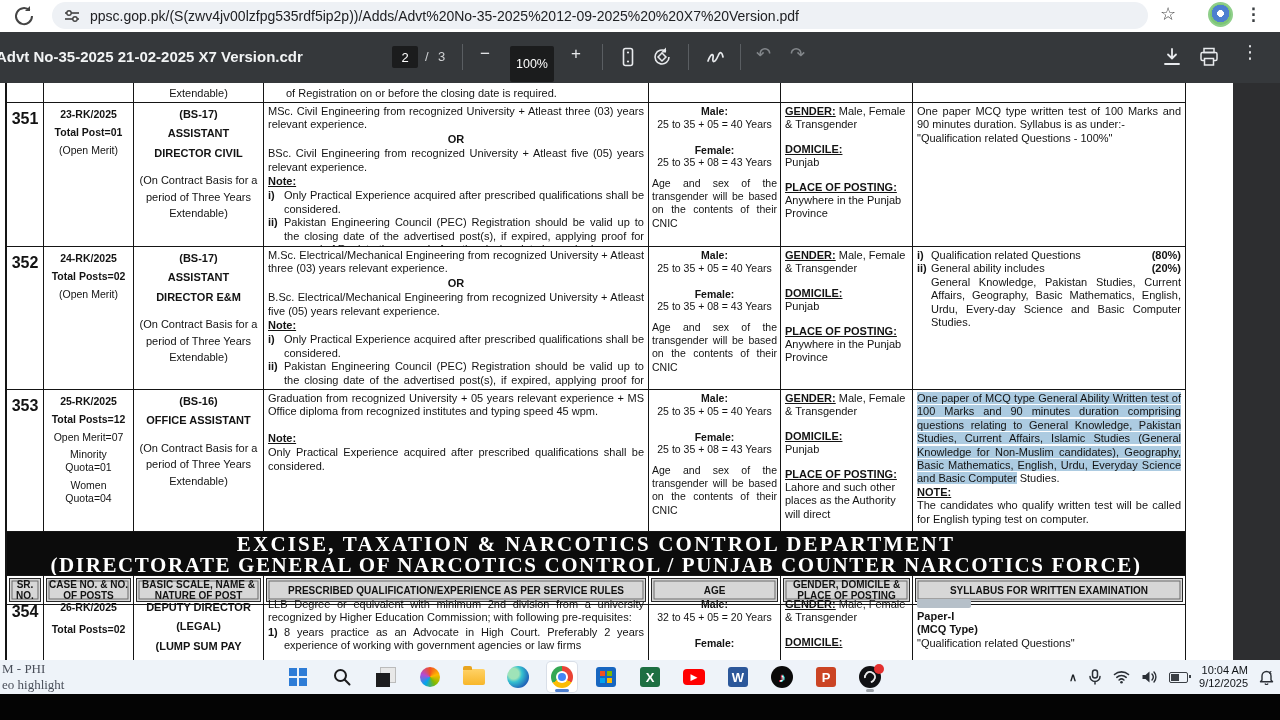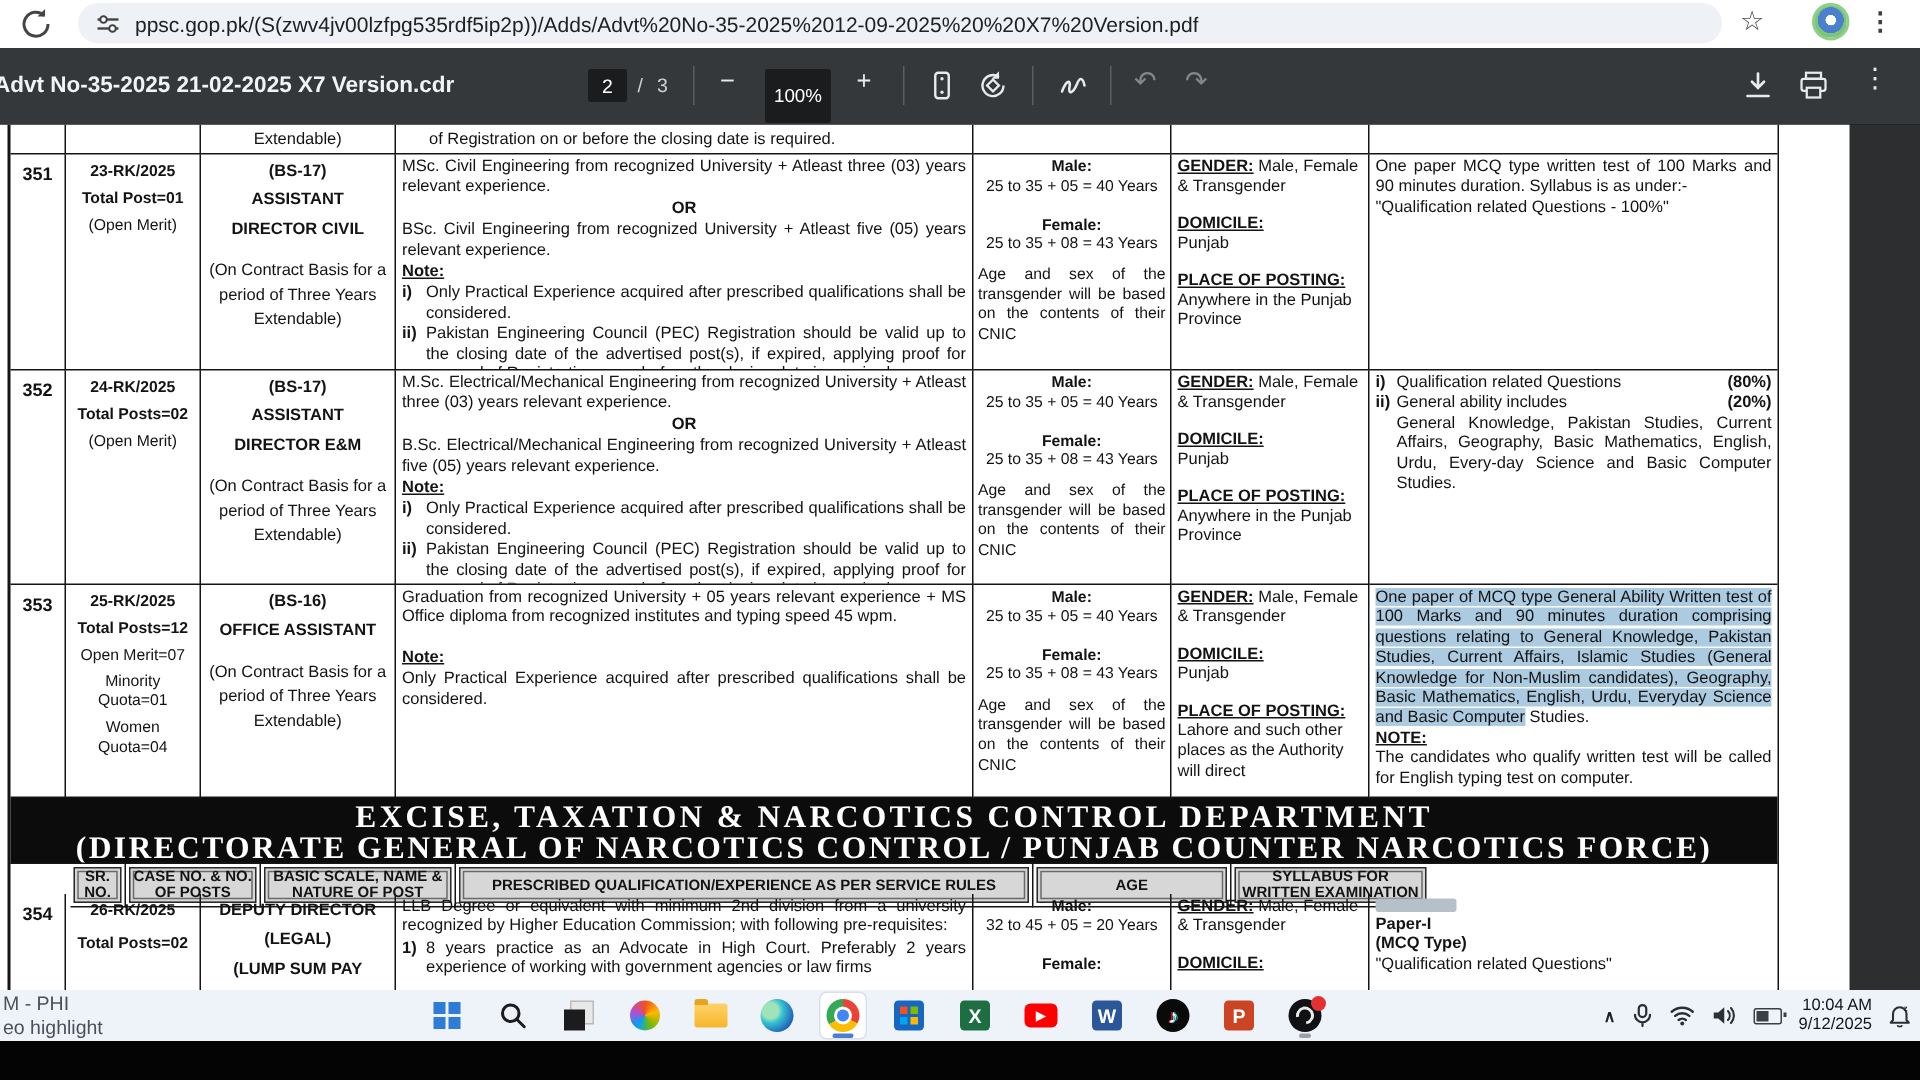--- a/index.html
+++ b/index.html
@@ -40,21 +40,21 @@
   
   .doc-table{position:absolute;left:5px;top:0;width:1178px;border-left:2px solid #151515;border-right:1px solid #151515;font-size:11px;color:#131313;line-height:1.22;}
   .trow{display:grid;grid-template-columns:37px 90px 130px 385px 132px 132px 272px;}
   .c{border-right:1px solid #151515;border-bottom:1px solid #151515;padding:2px 4px;overflow:hidden;box-sizing:border-box;}
   .c:last-child{border-right:none;}
   .b{font-weight:700;}
   .u{text-decoration:underline;}
   .ctr{text-align:center;}
   .just{text-align:justify;margin:0;}
   .nw{white-space:nowrap;}
-  .sr-cell{font-weight:700;font-size:12px;text-align:center;padding-top:6px;}
+  .sr-cell{font-weight:700;font-size:16px;text-align:center;padding-top:6px;}
   .case-cell{text-align:center;font-size:10.5px;padding-top:5px;}
   .case-cell div{margin-bottom:5px;}
   .scale-cell{text-align:center;padding-top:5px;}
   .scale-cell .ln{font-weight:700;margin-bottom:6px;}
   .contract{margin-top:12px;font-weight:400;line-height:1.5;}
   .qual-cell p{margin:0 0 1px 0;}
   .or-line{text-align:center;font-weight:700;margin:0;}
   .nitem{display:flex;}
   .nitem .lb{font-weight:700;flex:0 0 16px;}
   .nitem .tx{flex:1;text-align:justify;}
@@ -73,21 +73,21 @@
   .banner{height:43px;background:#0c0c0c;color:#ffffff;text-align:center;font-family:"Liberation Serif",serif;font-weight:700;border-bottom:1px solid #151515;overflow:hidden;}
   .banner .l1{font-size:21px;letter-spacing:2.2px;line-height:22px;margin-top:1px;}
   .banner .l2{font-size:21px;letter-spacing:1.6px;line-height:20px;}
   .hrow .hc{padding:2px;border-right:1px solid #151515;border-bottom:1px solid #151515;box-sizing:border-box;}
   .hrow .hc:last-child{border-right:none;}
   .hbox{border:1.5px solid #2a2a2a;background:#d7d7d7;height:100%;box-sizing:border-box;display:flex;align-items:center;justify-content:center;text-align:center;font-weight:700;font-size:10px;line-height:1.12;padding:0 2px;box-shadow:inset 0 0 0 1.5px #d7d7d7, inset 0 0 0 2.5px #6a6a6a;}
   .sel-bar{width:54px;height:9px;background:#b6c0c9;border-radius:2px;margin:1px 0 2px 0;}
 
   
   .taskbar{position:absolute;top:660px;left:0;width:1280px;height:34px;background:#eef3f9;}
-  .overlay-text{position:absolute;left:2px;top:1px;color:#4a4f5a;font-size:13px;line-height:16px;}
+  .overlay-text{position:absolute;left:2px;top:1px;color:#4a4f5a;font-size:13px;line-height:16px;font-family:Liberation Serif, serif;}
   .tb-center{position:absolute;left:283px;top:2px;display:flex;gap:14px;align-items:center;}
   .task-icon{width:30px;height:30px;display:flex;align-items:center;justify-content:center;position:relative;border-radius:4px;}
   .task-icon.active{background:#ffffff;box-shadow:0 0 0 1px #d9dfe8;}
   .run-bar{position:absolute;bottom:0px;left:50%;transform:translateX(-50%);height:3px;border-radius:2px;}
   .run-blue{width:14px;background:#4d7fd0;}
   .run-gray{width:8px;background:#9aa0a6;}
   .win-grid{width:18px;height:18px;display:grid;grid-template-columns:8px 8px;grid-template-rows:8px 8px;gap:2px;}
   .win-grid span{background:#2e7cd6;}
   .tv-back{width:14px;height:14px;background:#e8e8e8;border:1px solid #bbb;position:absolute;top:5px;right:5px;}
   .tv-front{width:14px;height:14px;background:#1c1c1e;position:absolute;bottom:5px;left:5px;}
@@ -352,35 +352,38 @@
             <p><span class="b u">NOTE:</span></p>
             <p>The candidates who qualify written test will be called for English typing test on computer.</p>
           </div>
         </div>
 
         <div class="banner">
           <div class="l1">EXCISE, TAXATION &amp; NARCOTICS CONTROL DEPARTMENT</div>
           <div class="l2">(DIRECTORATE GENERAL OF NARCOTICS CONTROL / PUNJAB COUNTER NARCOTICS FORCE)</div>
         </div>
 
-        <div class="trow hrow" style="height:20px;margin-left:40px;">
+        <div class="trow hrow" style="height:20px;">
           <div class="hc">
               <div class="hbox">SR. NO.</div>
             </div>
           <div class="hc">
               <div class="hbox">CASE NO. &amp; NO. OF POSTS</div>
             </div>
           <div class="hc">
               <div class="hbox">BASIC SCALE, NAME &amp; NATURE OF POST</div>
             </div>
           <div class="hc">
               <div class="hbox">PRESCRIBED QUALIFICATION/EXPERIENCE AS PER SERVICE RULES</div>
             </div>
           <div class="hc">
               <div class="hbox">AGE</div>
+            </div>
+          <div class="hc">
+              <div class="hbox">GENDER, DOMICILE &amp; PLACE OF POSTING</div>
             </div>
           <div class="hc">
               <div class="hbox">SYLLABUS FOR WRITTEN EXAMINATION</div>
             </div>
         </div>
 
         <div class="trow" style="height:80px;">
           <div class="c sr-cell">354</div>
           <div class="c case-cell">
             <div class="b">26-RK/2025</div>

